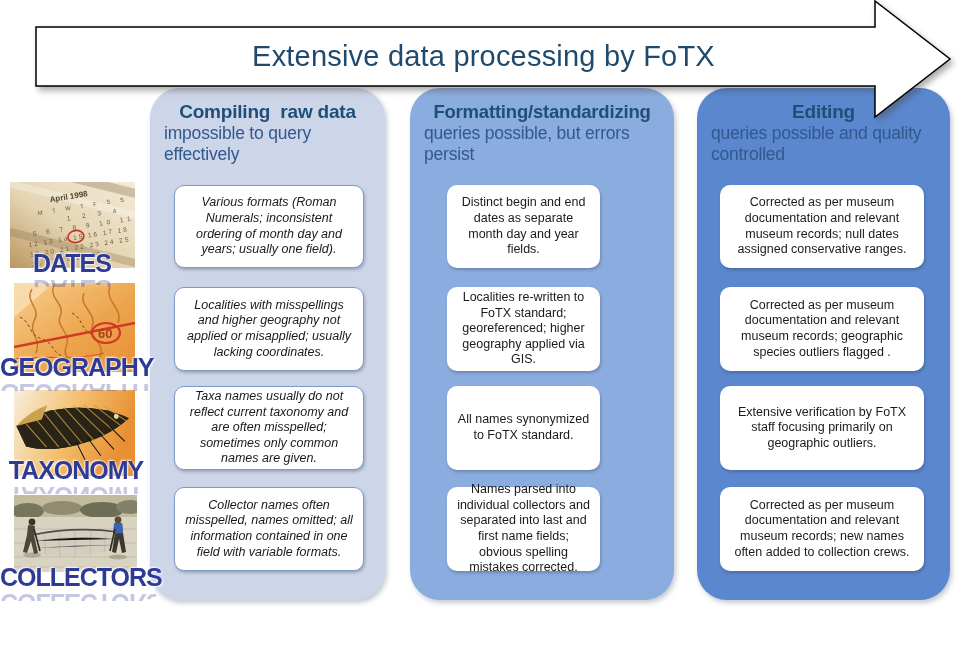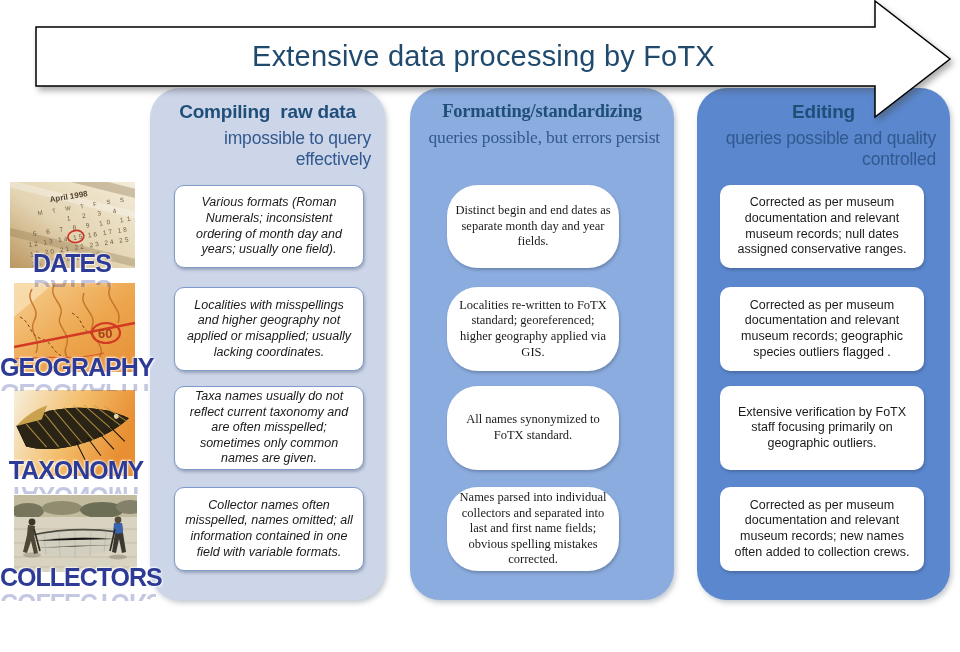--- a/index.html
+++ b/index.html
@@ -15,36 +15,36 @@
   .title-text{
     position:absolute;left:36px;top:27px;width:839px;height:59px;z-index:6;
     display:flex;align-items:center;justify-content:center;
     font-size:29px;color:#1f4a6e;letter-spacing:.2px;padding-left:28px;
   }
 
   
   .col{position:absolute;top:88px;height:512px;border-radius:30px;z-index:1;
        box-shadow:2px 3px 5px rgba(90,100,120,.35);}
   .col-1{left:150px;width:235px;background:#cdd5e9;}
-  .col-2{left:410px;width:264px;background:#8bacdf;font-family:Liberation Serif, serif;}
+  .col-2{left:410px;width:264px;background:#8bacdf;}
   .col-3{left:697px;width:253px;background:#5a87ce;}
 
   .col-header{margin-top:13px;text-align:center;font-weight:bold;
     font-size:19px;color:#1f4e79;letter-spacing:-.2px;white-space:pre-wrap;}
   .col-2 .col-header{font-size:18.5px;}
-  .col-subtitle{margin-top:5px;text-align:right;font-size:17.5px;line-height:1.22;
+  .col-subtitle{text-align:left;font-size:17.5px;line-height:1.22;
     color:#31598e;padding:0 14px;letter-spacing:-.2px;}
 
   .card{position:absolute;background:#ffffff;border-radius:10px;
     display:flex;align-items:center;justify-content:center;text-align:center;
     font-size:12.5px;line-height:1.25;color:#1a1a1a;padding:5px 8px;box-sizing:border-box;
     box-shadow:1px 2px 3px rgba(40,50,70,.30);}
   .col-1 .card{border:1.5px solid #7e9cc9;font-style:italic;}
   .col-1 .card{left:24px;width:190px;}
-  .col-2 .card{left:37px;width:172px;border-radius:31px;}
+  .col-2 .card{left:37px;width:153px;}
   .col-3 .card{left:23px;width:204px;}
   .card.r1{top:97px;height:83px;}
   .card.r2{top:199px;height:84px;justify-content:center;}
   .card.r3{top:298px;height:84px;}
   .card.r4{top:399px;height:84px;}
 
   
   .media{position:absolute;z-index:2;}
   .media svg{display:block;}
   .row-label{position:absolute;z-index:3;text-align:center;font-weight:bold;

